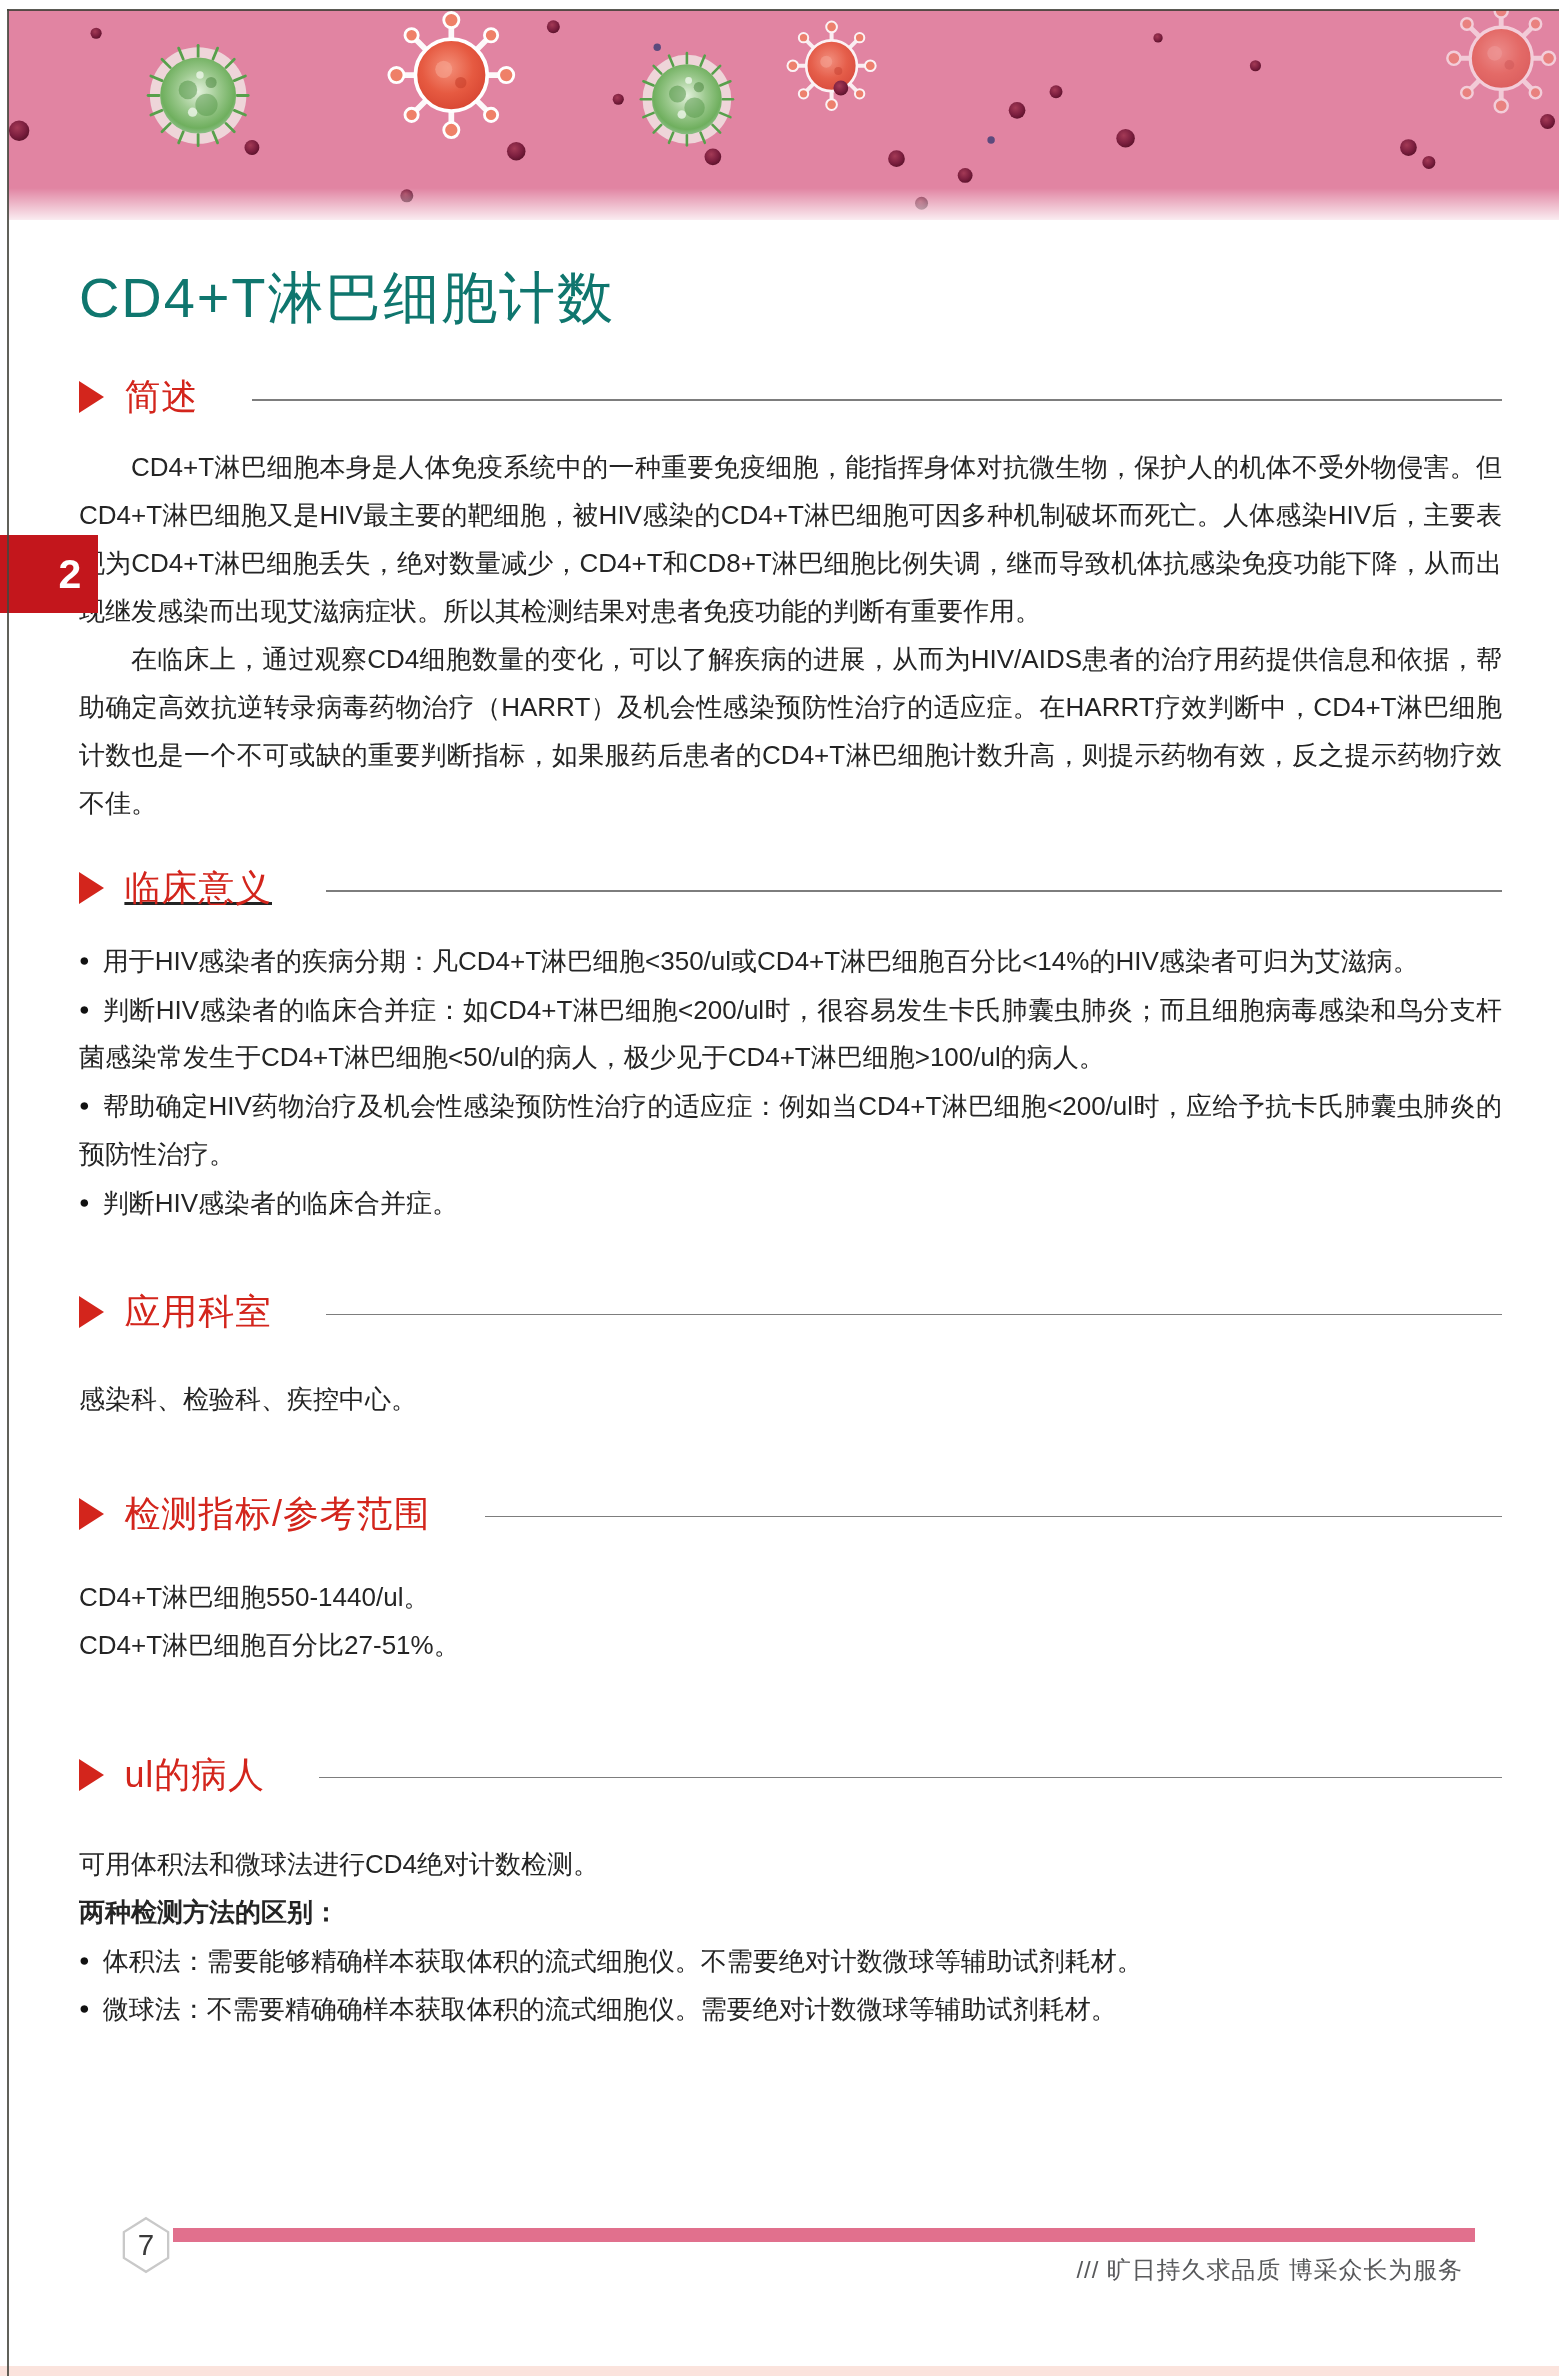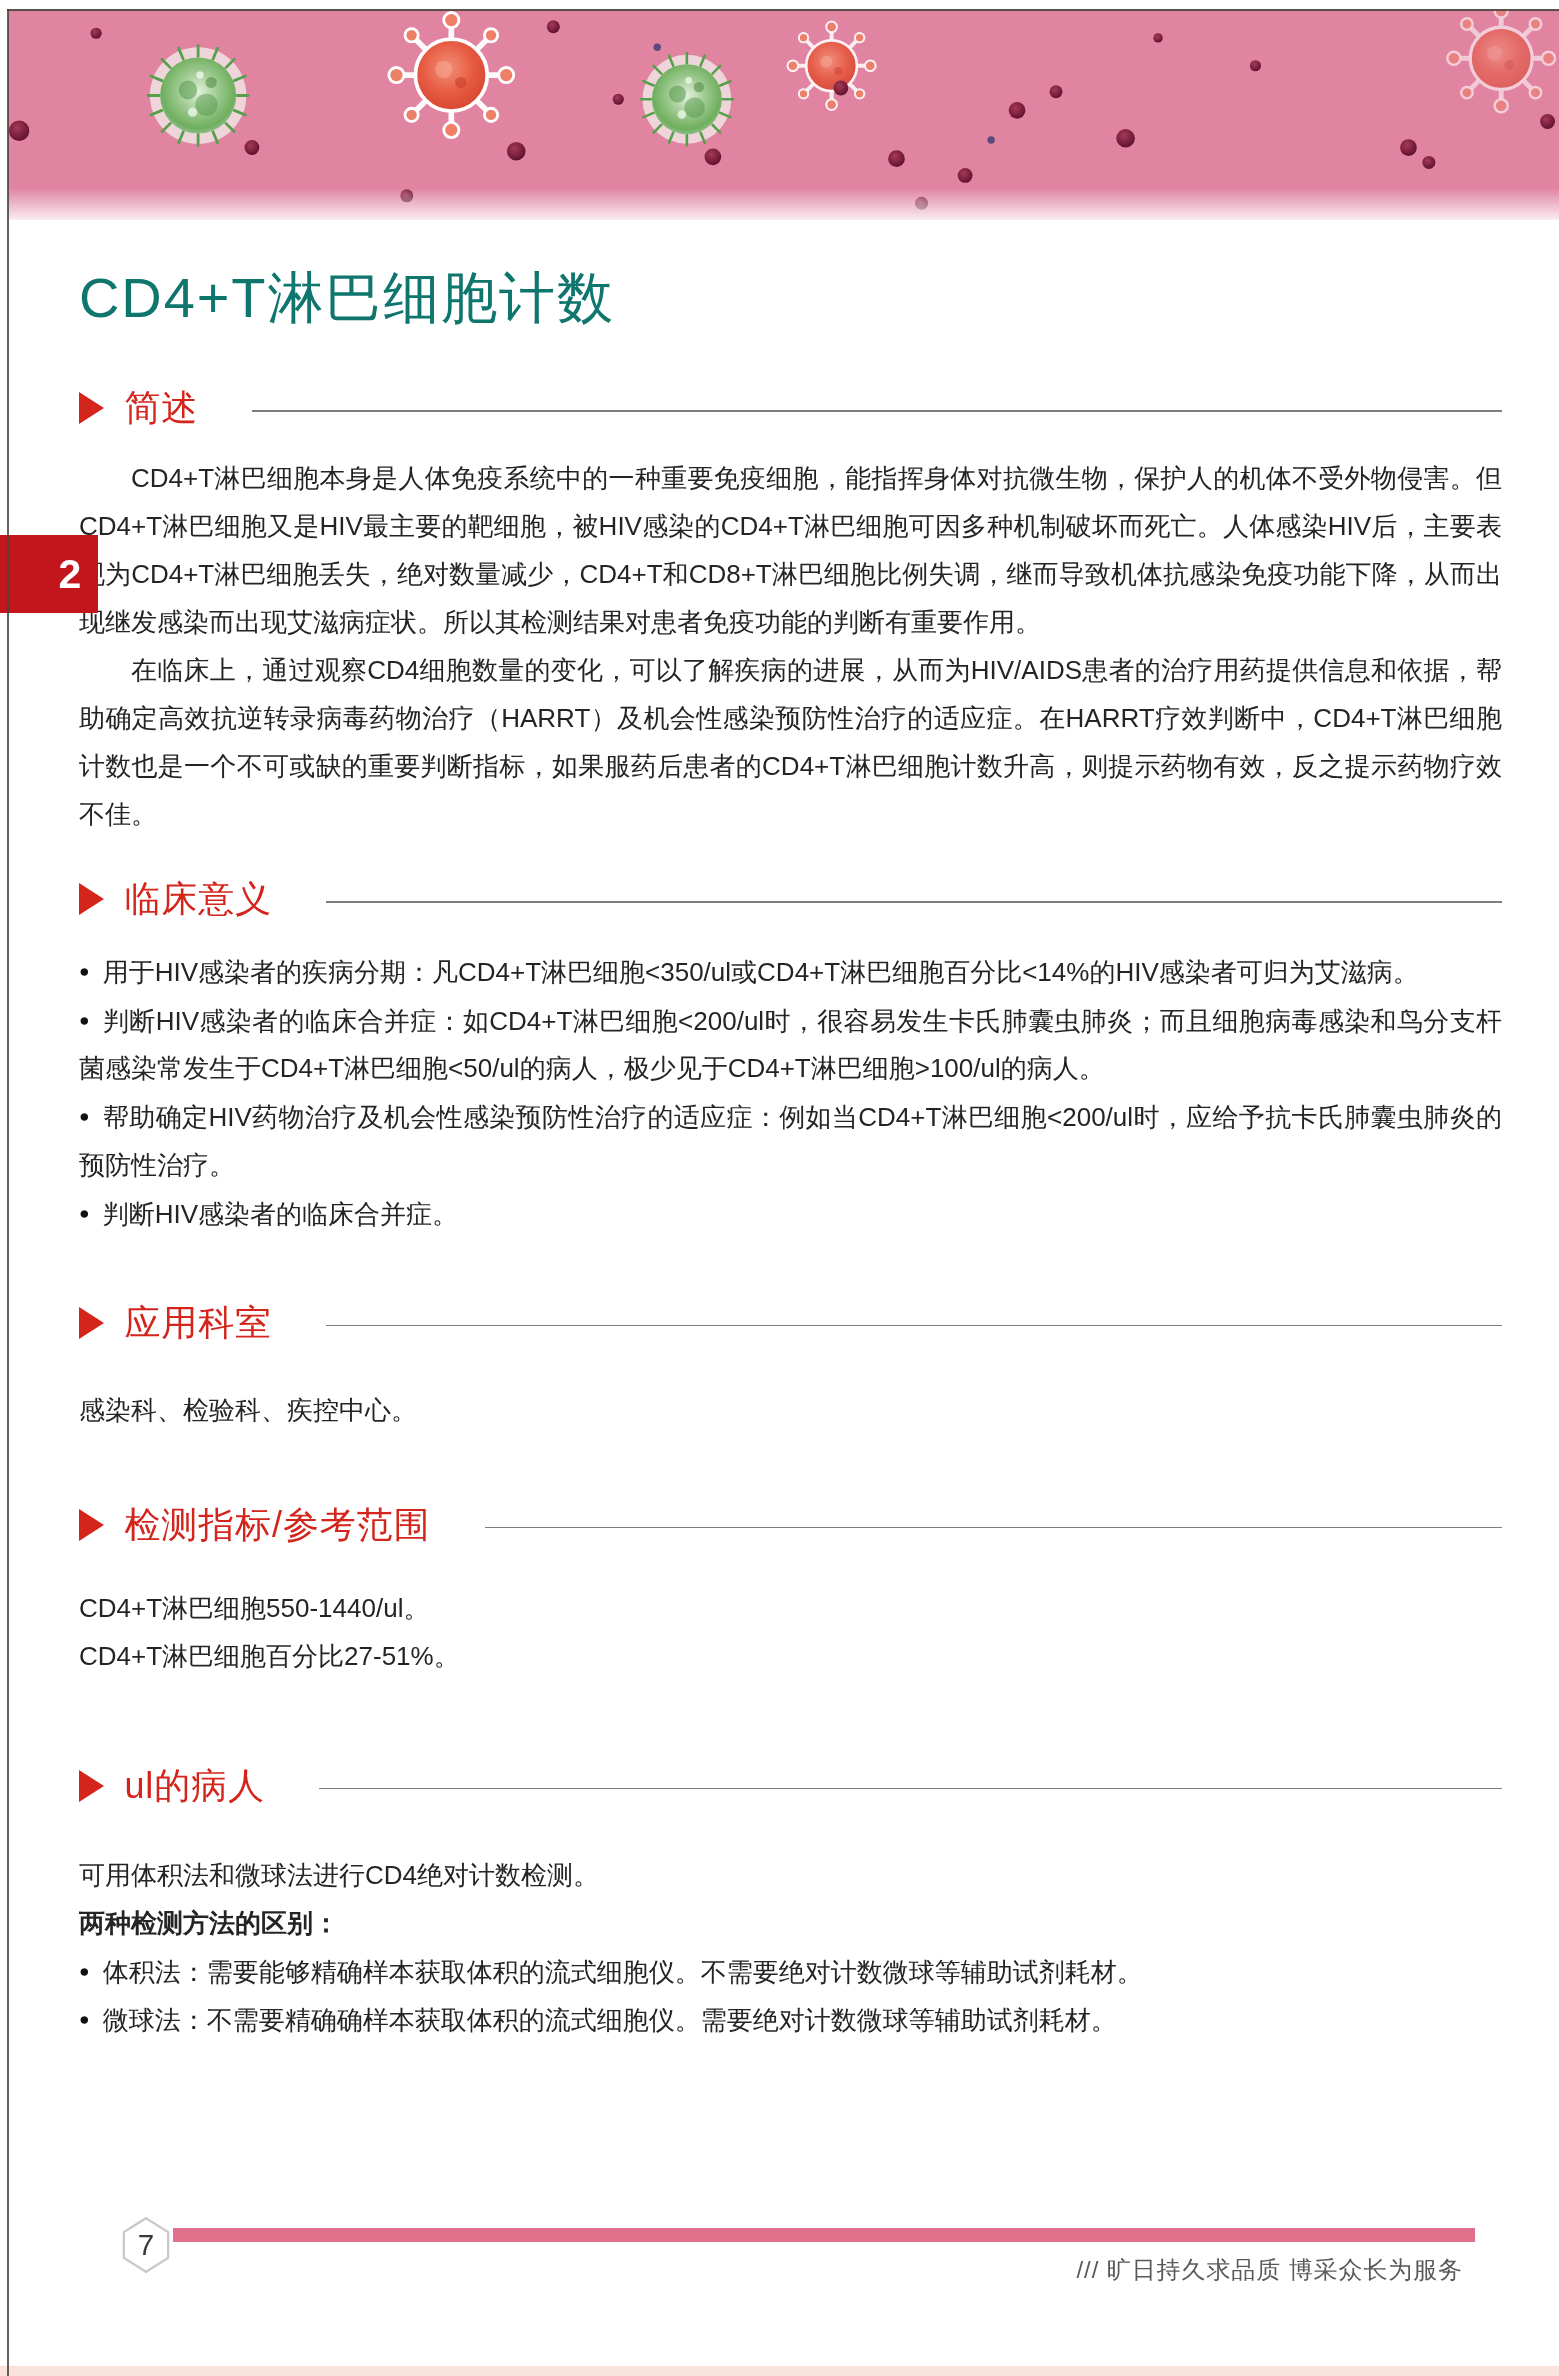--- a/index.html
+++ b/index.html
@@ -44,23 +44,23 @@
   .sec-h{display:flex;align-items:center;}
   .sec-h .tri{width:0;height:0;border-left:25px solid #d3251c;border-top:16px solid transparent;border-bottom:16px solid transparent;}
   .sec-h .label{font-size:36px;line-height:48px;color:#d3251c;margin-left:20.4px;font-weight:500;letter-spacing:0.9px;white-space:nowrap;}
   .sec-h .rule{flex:1;height:1.9px;background:#7d7d7d;margin-left:54px;margin-top:5.6px;}
 
   .body-p{font-size:26px;line-height:48px;text-align:justify;margin:0;}
   .indent{text-indent:2em;}
   .blt{display:inline-block;font-size:17.6px;vertical-align:3.7px;margin-right:13px;color:#111;}
   .bold-line{font-weight:bold;}
 
-  .mt-title-gap{margin-top:51px;}      
+  .mt-title-gap{margin-top:40px;}      
   .mt-p1{margin-top:22px;}
-  .mt-clinical{margin-top:37px;}
+  .mt-clinical{margin-top:37px;text-decoration:underline;}
   .mt-bullets{margin-top:24px;}
   .mt-dept{margin-top:61px;}
   .mt-dept-body{margin-top:39px;}
   .mt-ref{margin-top:67px;}
   .mt-ref-body{margin-top:35px;}
   .mt-scheme{margin-top:82px;}
   .mt-scheme-body{margin-top:41px;}
 
   
   .hex{position:absolute;left:122px;top:2216px;z-index:10;}

